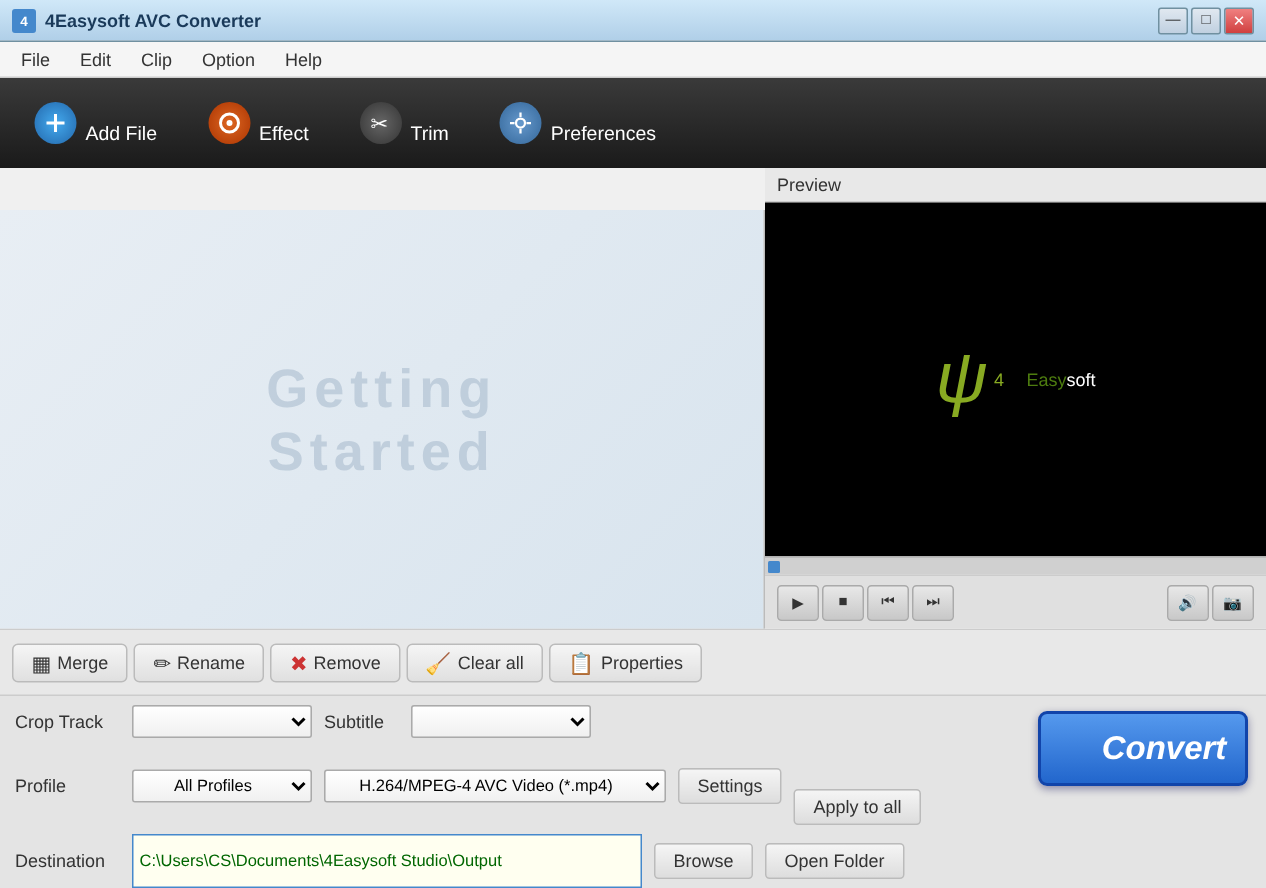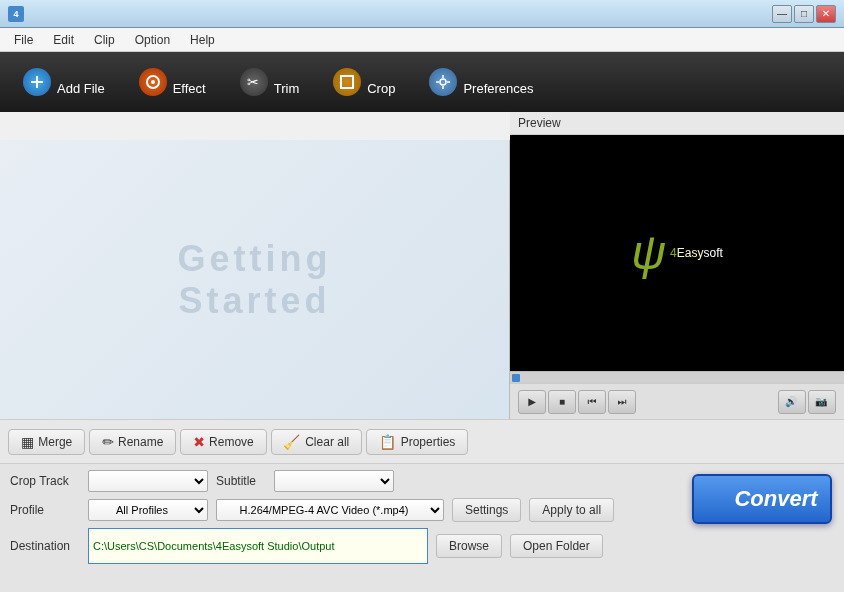--- a/index.html
+++ b/index.html
@@ -163,21 +163,21 @@
       gap: 0;
     }
     .logo-symbol {
       font-size: 48px;
       color: #88aa22;
       font-style: italic;
       line-height: 1;
       margin-right: 4px;
     }
     .logo-4 { color: #88aa22; }
-    .logo-easy { color: #fef9c3; }
+    .logo-easy { color: #4d7c0f; padding-left: 15px; }
     .logo-soft { color: white; }
 
     #preview-seekbar {
       height: 12px;
       background: #d0d0d0;
       border-top: 1px solid #bbb;
       position: relative;
     }
     #seek-thumb {
       position: absolute;
@@ -305,20 +305,21 @@
       padding: 17px 4px;
       color: #006600;
     }
   </style>
 </head>
 <body>
 
 <div id="title-bar">
   <div id="title-text">
     <div id="title-icon">4</div>
+    <span>4Easysoft AVC Converter</span>
   </div>
   <div id="window-controls">
     <div class="win-btn">—</div>
     <div class="win-btn">□</div>
     <div class="win-btn close">✕</div>
   </div>
 </div>
 
 <div id="menu-bar">
   <span class="menu-item">File</span>
@@ -347,28 +348,20 @@
     </div>
     <span>Effect</span>
   </div>
   <div class="toolbar-btn">
     <div class="toolbar-icon icon-trim">
       <svg width="16" height="16" viewBox="0 0 16 16">
           <text x="1" y="13" font-size="14" fill="white">✂</text>
         </svg>
     </div>
     <span>Trim</span>
-  </div>
-  <div class="toolbar-btn">
-    <div class="toolbar-icon icon-crop">
-      <svg width="16" height="16" viewBox="0 0 16 16">
-          <rect x="2" y="2" width="12" height="12" fill="none" stroke="white" stroke-width="2"></rect>
-        </svg>
-    </div>
-    <span>Crop</span>
   </div>
   <div class="toolbar-btn">
     <div class="toolbar-icon icon-prefs">
       <svg width="16" height="16" viewBox="0 0 16 16">
           <circle cx="8" cy="8" r="3" fill="none" stroke="white" stroke-width="1.5"></circle>
           <line x1="8" y1="1" x2="8" y2="4" stroke="white" stroke-width="1.5"></line>
           <line x1="8" y1="12" x2="8" y2="15" stroke="white" stroke-width="1.5"></line>
           <line x1="1" y1="8" x2="4" y2="8" stroke="white" stroke-width="1.5"></line>
           <line x1="12" y1="8" x2="15" y2="8" stroke="white" stroke-width="1.5"></line>
         </svg>
@@ -452,21 +445,21 @@
 
     <div class="row2">
       <span class="settings-label">Profile</span>
       <select class="settings-select short-select">
         <option>All Profiles</option>
       </select>
       <select class="settings-select long-select">
         <option>H.264/MPEG-4 AVC Video (*.mp4)</option>
       </select>
       <button class="action-btn">Settings</button>
-      <button class="action-btn" style="background:linear-gradient(to bottom,#f5f5f5,#ddd);">Apply to all</button>
+      <button class="action-btn" style="background:linear-gradient(to bottom,#f5f5f5,#ddd);margin-top:28px;">Apply to all</button>
     </div>
 
     <div class="row2">
       <span class="settings-label">Destination</span>
       <input type="text" class="dest-input" value="C:\Users\CS\Documents\4Easysoft Studio\Output" style="">
       <button class="action-btn">Browse</button>
       <button class="action-btn">Open Folder</button>
     </div>
   </div>
 

